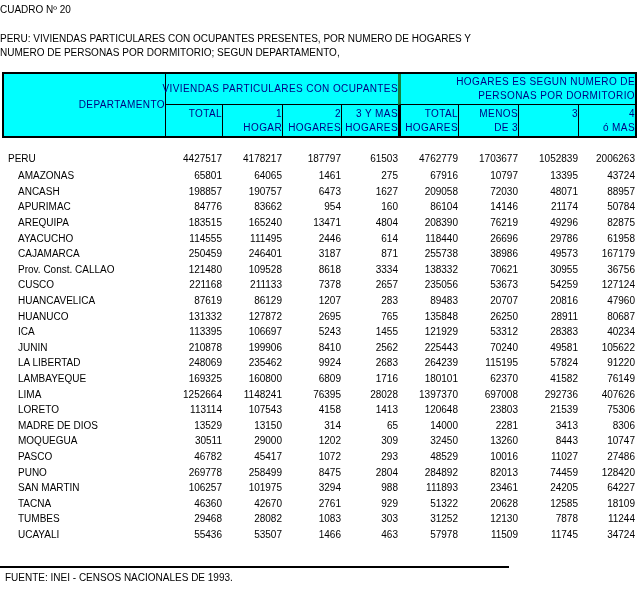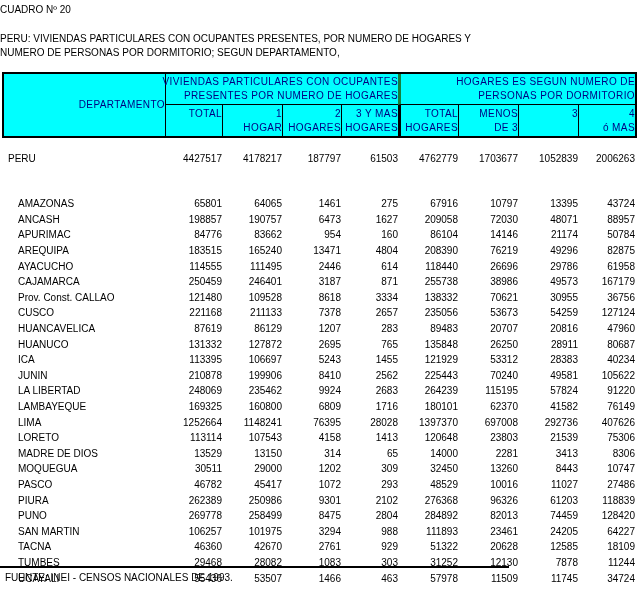--- a/index.html
+++ b/index.html
@@ -34,42 +34,41 @@
   .sub{grid-row:2;border-left:1px solid #000}
   .sub.thick{border-left-width:3px}
 
   
   #tbody{top:150px;left:4px;width:631px}
   .drow{
     display:grid;
     grid-template-columns:161px 57px 60px 59px 57px 60px 60px 60px 57px;
     height:15.6px;align-items:center;
   }
-  .drow.total{height:16px;margin-bottom:30px}
+  .drow.total{height:16px;margin-bottom:2px}
   .cell{white-space:nowrap}
   .cell.num{text-align:right}
   .cell.name{padding-left:14px}
   .total .cell.name{padding-left:4px}
 
   
   #footer{top:566px;left:0;width:509px;border-top:2px solid #000}
   #footer-text{padding:4px 0 0 5px;white-space:nowrap}
 </style>
 </head>
 <body>
 
 <div class="abs centered" id="title">CUADRO Nº 20</div>
 <div class="abs centered" id="sub1">PERU: VIVIENDAS PARTICULARES CON OCUPANTES PRESENTES, POR NUMERO DE HOGARES Y</div>
 <div class="abs centered" id="sub2">NUMERO DE PERSONAS POR DORMITORIO; SEGUN DEPARTAMENTO,</div>
 
 <div class="abs" id="thead">
   <div class="hc" id="h-dept">DEPARTAMENTO</div>
   <div class="hc" id="h-g1">
     <div>VIVIENDAS PARTICULARES CON OCUPANTES</div>
-    <div>PRESENTES POR NUMERO DE HOGARES</div>
   </div>
   <div class="hc" id="h-g2">
     <div>HOGARES ES SEGUN NUMERO DE</div>
     <div>PERSONAS POR DORMITORIO</div>
   </div>
   <div class="hc sub" style="grid-column:2">
     <div>TOTAL</div>
     <div class="l2"></div>
   </div>
   <div class="hc sub" style="grid-column:3">
@@ -317,31 +316,20 @@
       <div class="cell num">46782</div>
       <div class="cell num">45417</div>
       <div class="cell num">1072</div>
       <div class="cell num">293</div>
       <div class="cell num">48529</div>
       <div class="cell num">10016</div>
       <div class="cell num">11027</div>
       <div class="cell num">27486</div>
     </div>
     <div class="drow">
-      <div class="cell name">PIURA</div>
-      <div class="cell num">262389</div>
-      <div class="cell num">250986</div>
-      <div class="cell num">9301</div>
-      <div class="cell num">2102</div>
-      <div class="cell num">276368</div>
-      <div class="cell num">96326</div>
-      <div class="cell num">61203</div>
-      <div class="cell num">118839</div>
-    </div>
-    <div class="drow">
       <div class="cell name">PUNO</div>
       <div class="cell num">269778</div>
       <div class="cell num">258499</div>
       <div class="cell num">8475</div>
       <div class="cell num">2804</div>
       <div class="cell num">284892</div>
       <div class="cell num">82013</div>
       <div class="cell num">74459</div>
       <div class="cell num">128420</div>
     </div>

